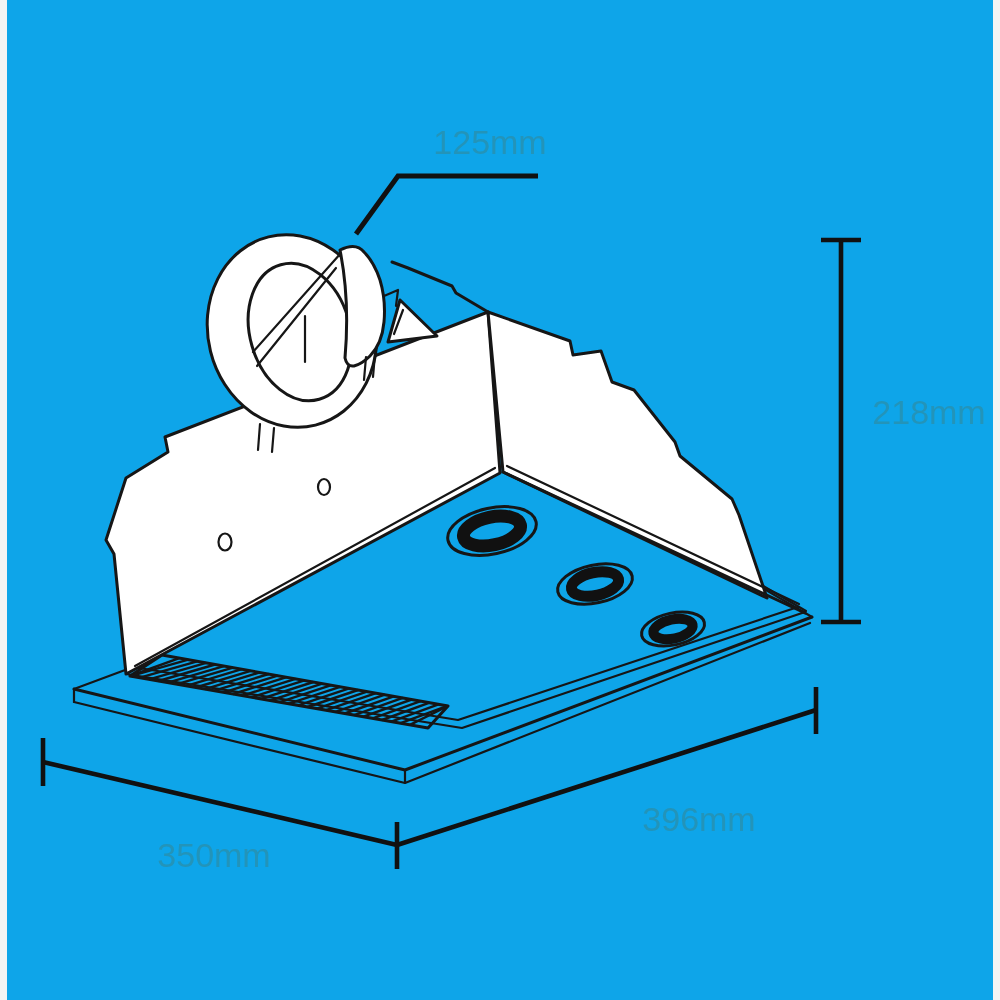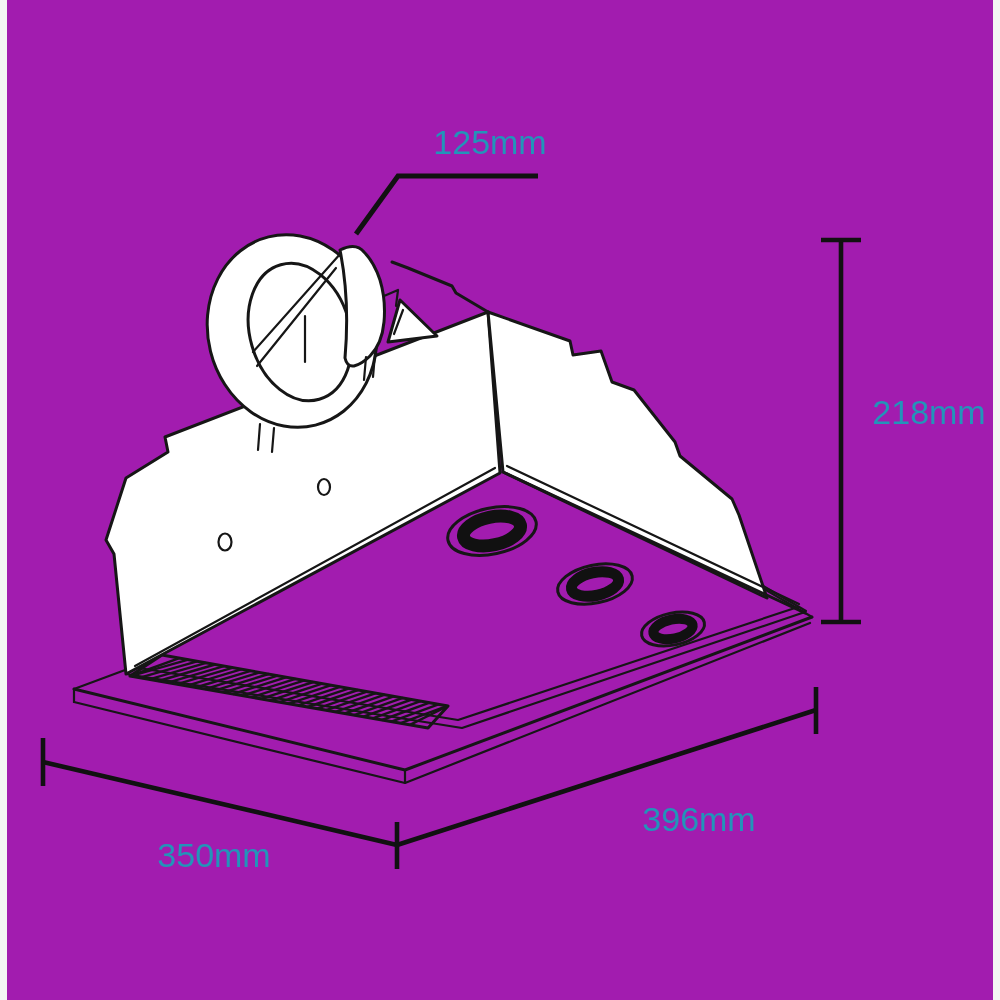--- a/index.html
+++ b/index.html
@@ -5,21 +5,21 @@
   html, body {
     margin: 0;
     padding: 0;
     background: #ffffff;
     font-family: "Liberation Sans", sans-serif;
   }
   .stage {
     position: relative;
     width: 1000px;
     height: 1000px;
-    background: #a21caf;
+    background: #0ea5e9;
     overflow: hidden;
   }
   .edge-strip {
     position: absolute;
     top: 0;
     width: 7px;
     height: 1000px;
     background: #f4f4f4;
   }
   .edge-strip.left  { left: 0; }

